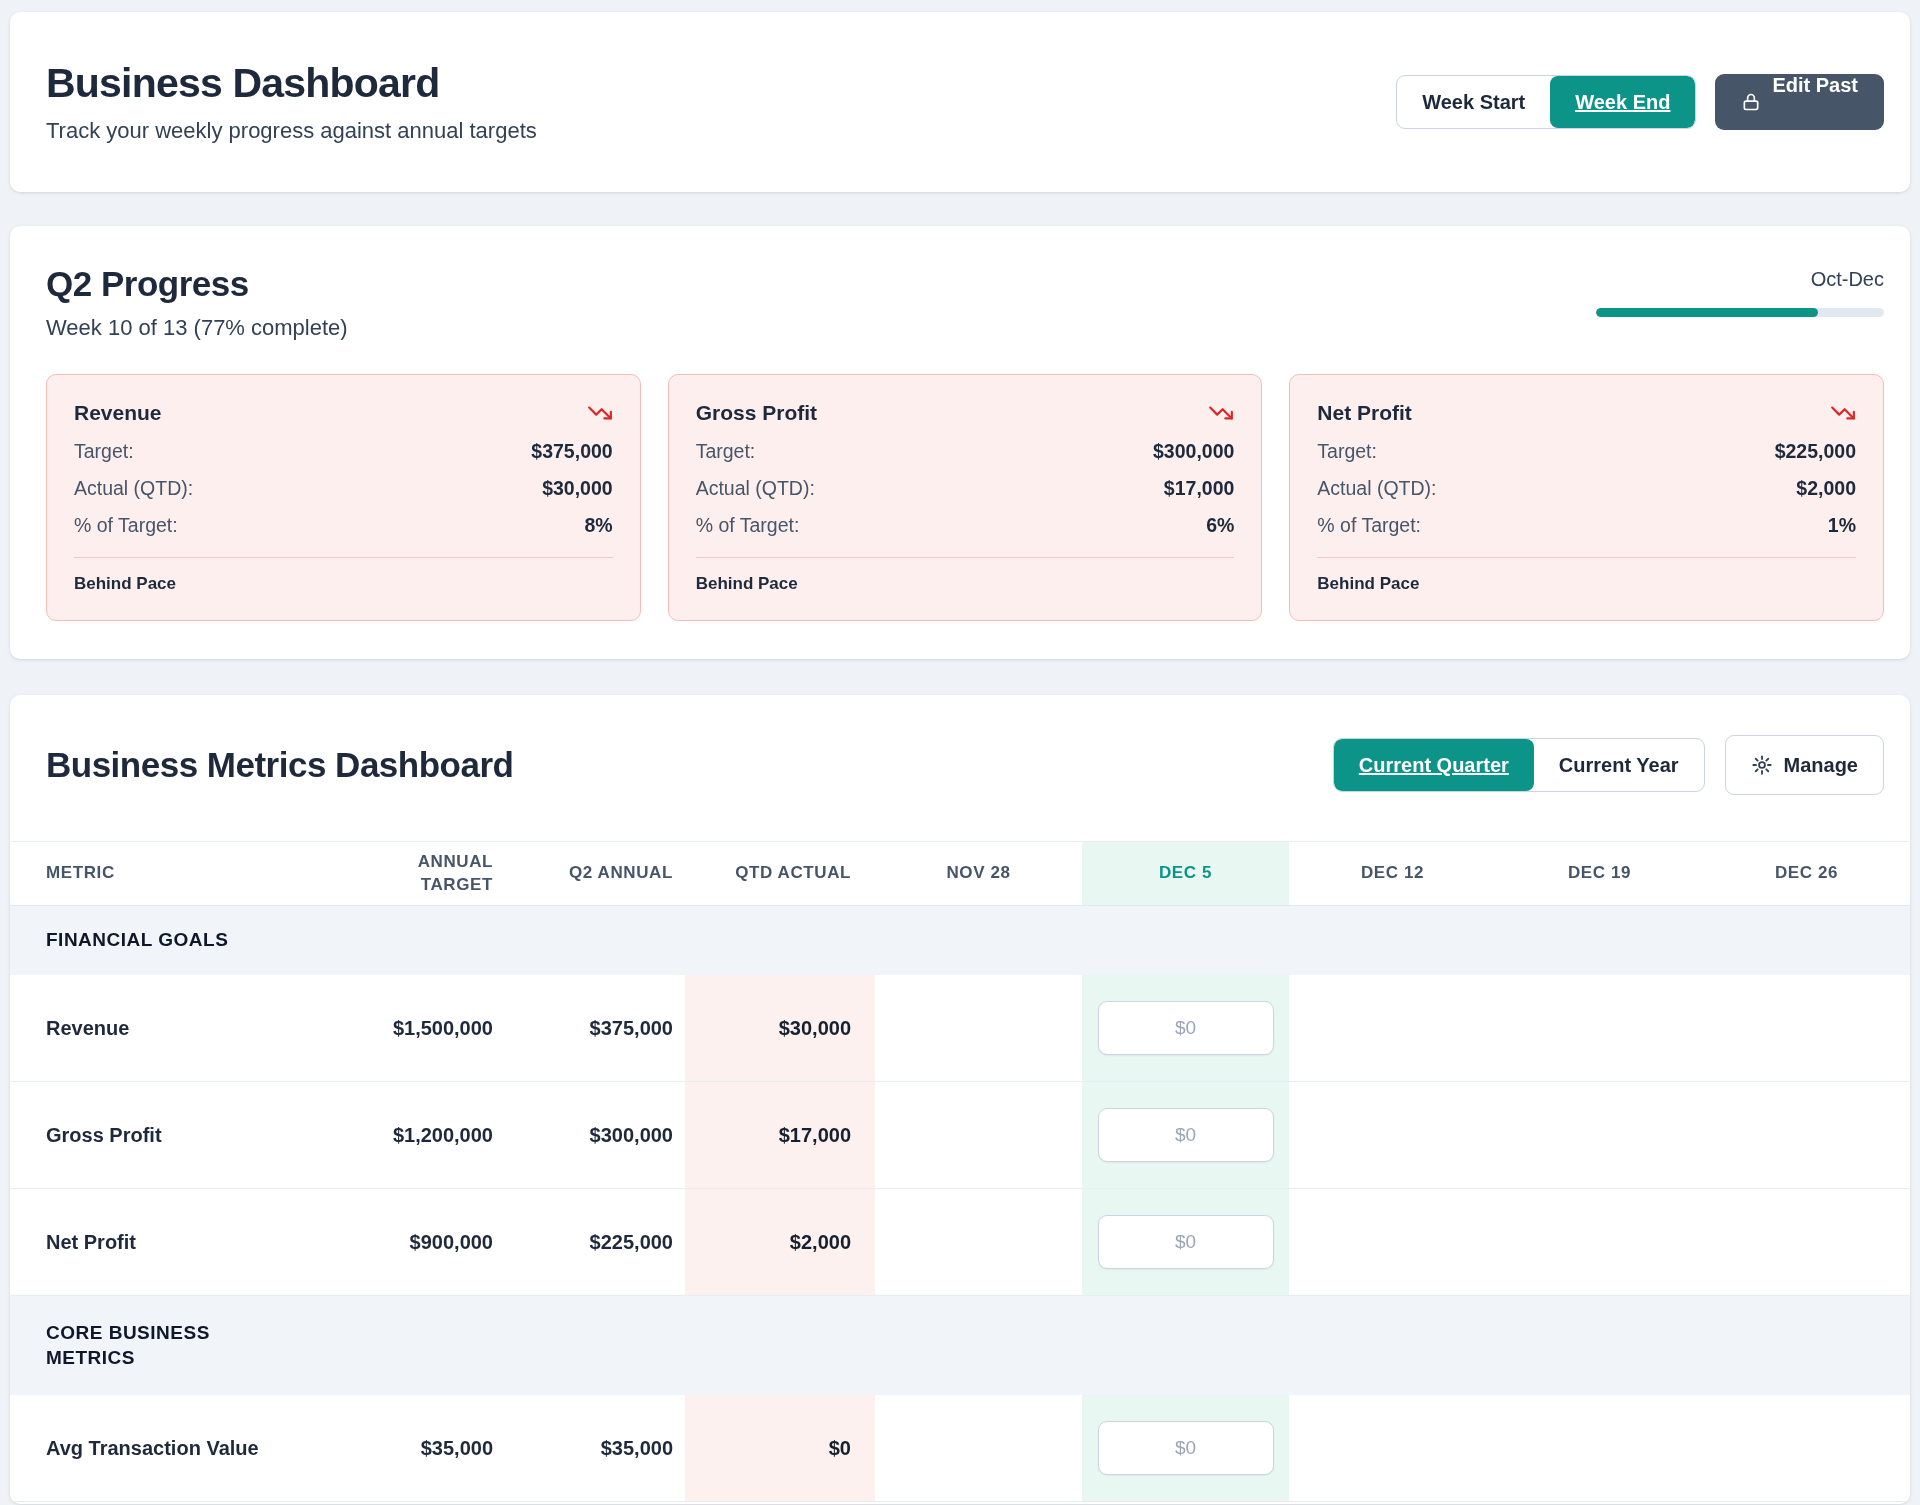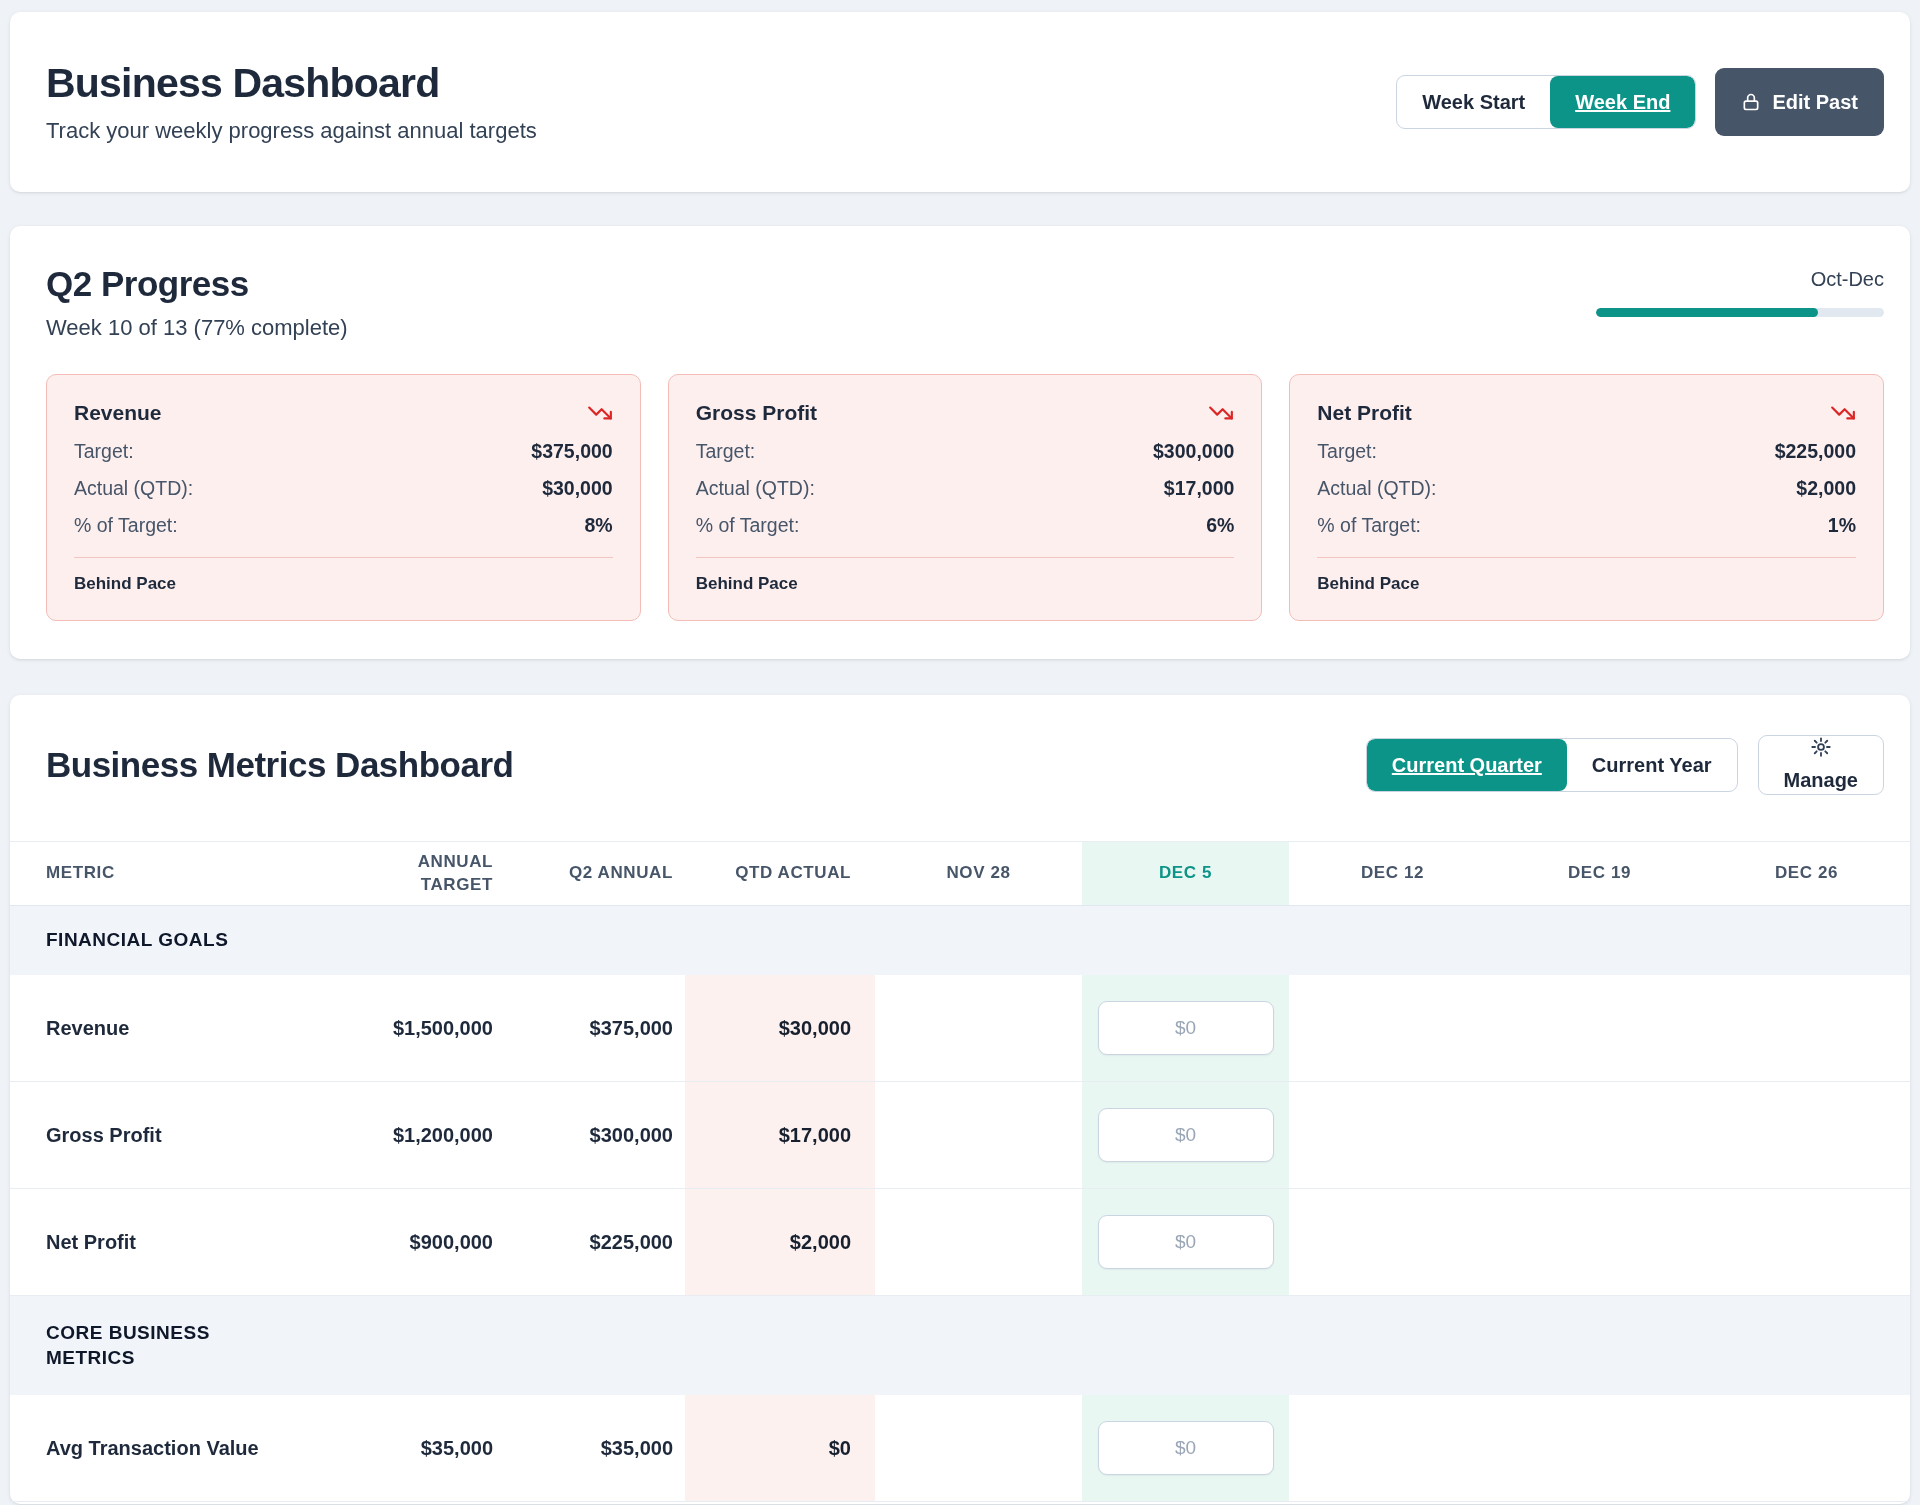--- a/index.html
+++ b/index.html
@@ -31,30 +31,30 @@
     border:1px solid #cbd5e1; border-radius:9px; height:54px; overflow:hidden;
   }
   .seg-btn {
     border:none; background:transparent; cursor:pointer;
     font-family:inherit; font-size:20px; font-weight:600; color:#1e293b;
     padding:0 25px; display:flex; align-items:center; justify-content:center;
   }
   .seg-btn.active { background:#0d9488; color:#fff; border-radius:8px; font-weight:700;text-decoration:underline; }
 
   .btn-dark {
-    border:none; cursor:pointer; height:68px; padding:0 26px;
+    border:none; cursor:pointer; height:56px; padding:0 26px;
     background:#475569; color:#fff; border-radius:9px;
     font-family:inherit; font-size:20px; font-weight:600;
-    display:flex; align-items:center; gap:11px;
+    display:flex; gap:11px;
   }
   .btn-light {
     border:1px solid #cbd5e1; cursor:pointer; height:60px; padding:0 25px;
     background:#fff; color:#1e293b; border-radius:9px;
     font-family:inherit; font-size:20px; font-weight:600;
-    display:flex; align-items:center; gap:11px;flex-direction:column;
+    display:flex; align-items:center; gap:11px;
   }
   .icon { display:inline-flex; align-items:center; justify-content:center; }
 
   
   .q2-card { margin-top:34px; padding:38px 26px 38px 36px; }
   .q2-top { display:flex; justify-content:space-between; align-items:flex-start; }
   .q2-title { font-size:35px; font-weight:800; letter-spacing:-0.5px; }
   .q2-sub { font-size:22px; color:#334155; margin-top:11px; }
   .q2-right { width:288px; text-align:right; padding-top:4px; }
   .q2-range { font-size:20px; color:#334155; }

